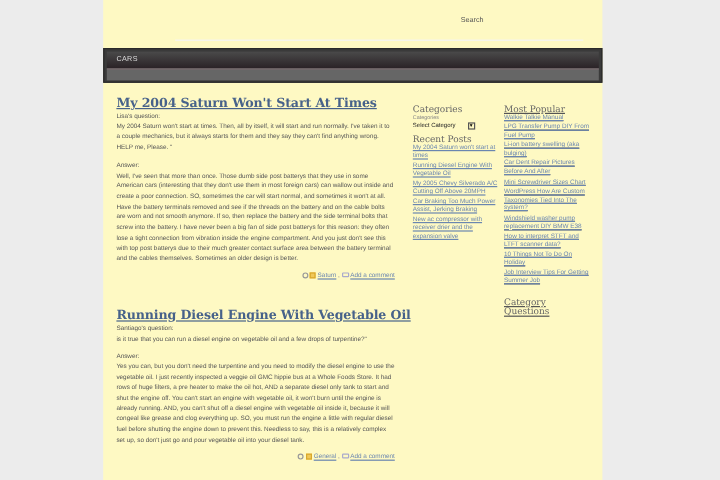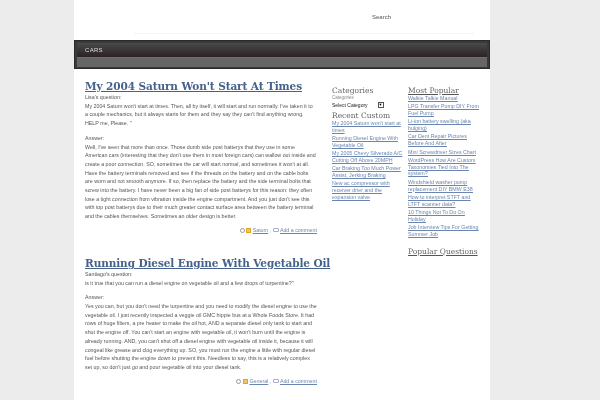--- a/index.html
+++ b/index.html
@@ -1,19 +1,19 @@
 <!DOCTYPE html>
 <html><head>
 <meta charset="utf-8">
 <style>
   * { box-sizing: border-box; margin: 0; padding: 0; }
   html, body { width: 600px; height: 400px; overflow: hidden; }
   body { background: #ececec; font-family: "Liberation Sans", sans-serif; color: #555; position: relative; }
 
-  .page { position: absolute; left: 74px; top: 0; width: 416px; height: 400px; background: #ffffff; }
+  .page { position: absolute; left: 86px; top: 0; width: 416px; height: 400px; background: #fef9c3; }
 
   .header { position: absolute; left: 0; top: 0; width: 416px; height: 40px; }
   .search-label { position: absolute; left: 298px; top: 14px; font-size: 6px; color: #555; }
   .header-line { position: absolute; left: 60px; top: 33px; width: 340px; height: 1px; background: #f4f4f4; }
 
   .navbar { position: absolute; left: 0; top: 40px; width: 416px; height: 29px; background: #3a3a3a; border: 1px solid #2a2a2a; }
   .nav-top { position: absolute; left: 2px; top: 2px; right: 2px; height: 14px;
              background: linear-gradient(#4a4a4a, #2a2226); }
   .nav-bottom { position: absolute; left: 2px; top: 16px; right: 2px; height: 10px;
                 background: #666; border-top: 1px solid #7a6a6e; }
@@ -95,21 +95,21 @@
     </div>
   </div>
 
   <div class="sidebar1">
     <div class="widget-title">Categories</div>
     <div class="small-label">Categories</div>
     <div class="select-box">
       <span>Select Category</span>
       <span class="select-arrow">▼</span>
     </div>
-    <div class="widget-title">Recent Custom</div>
+    <div class="widget-title">Recent Posts</div>
     <ul class="link-list">
       <li><a>My 2004 Saturn won't start at times</a></li>
       <li><a>Running Diesel Engine With Vegetable Oil</a></li>
       <li><a>My 2005 Chevy Silverado A/C Cutting Off Above 20MPH</a></li>
       <li><a>Car Braking Too Much Power Assist, Jerking Braking</a></li>
       <li><a>New ac compressor with receiver drier and the expansion valve</a></li>
     </ul>
   </div>
 
   <div class="sidebar2">
@@ -119,16 +119,16 @@
       <li><a>LPG Transfer Pump DIY From Fuel Pump</a></li>
       <li><a>Li-ion battery swelling (aka bulging)</a></li>
       <li><a>Car Dent Repair Pictures Before And After</a></li>
       <li><a>Mini Screwdriver Sizes Chart</a></li>
       <li><a>WordPress How Are Custom Taxonomies Tied Into The system?</a></li>
       <li><a>Windshield washer pump replacement DIY BMW E38</a></li>
       <li><a>How to interpret STFT and LTFT scanner data?</a></li>
       <li><a>10 Things Not To Do On Holiday</a></li>
       <li><a>Job Interview Tips For Getting Summer Job</a></li>
     </ul>
-    <div class="widget-title popular-q">Popular Questions</div>
+    <div class="widget-title popular-q">Category Questions</div>
   </div>
 
 </div>
 
 </body></html>

